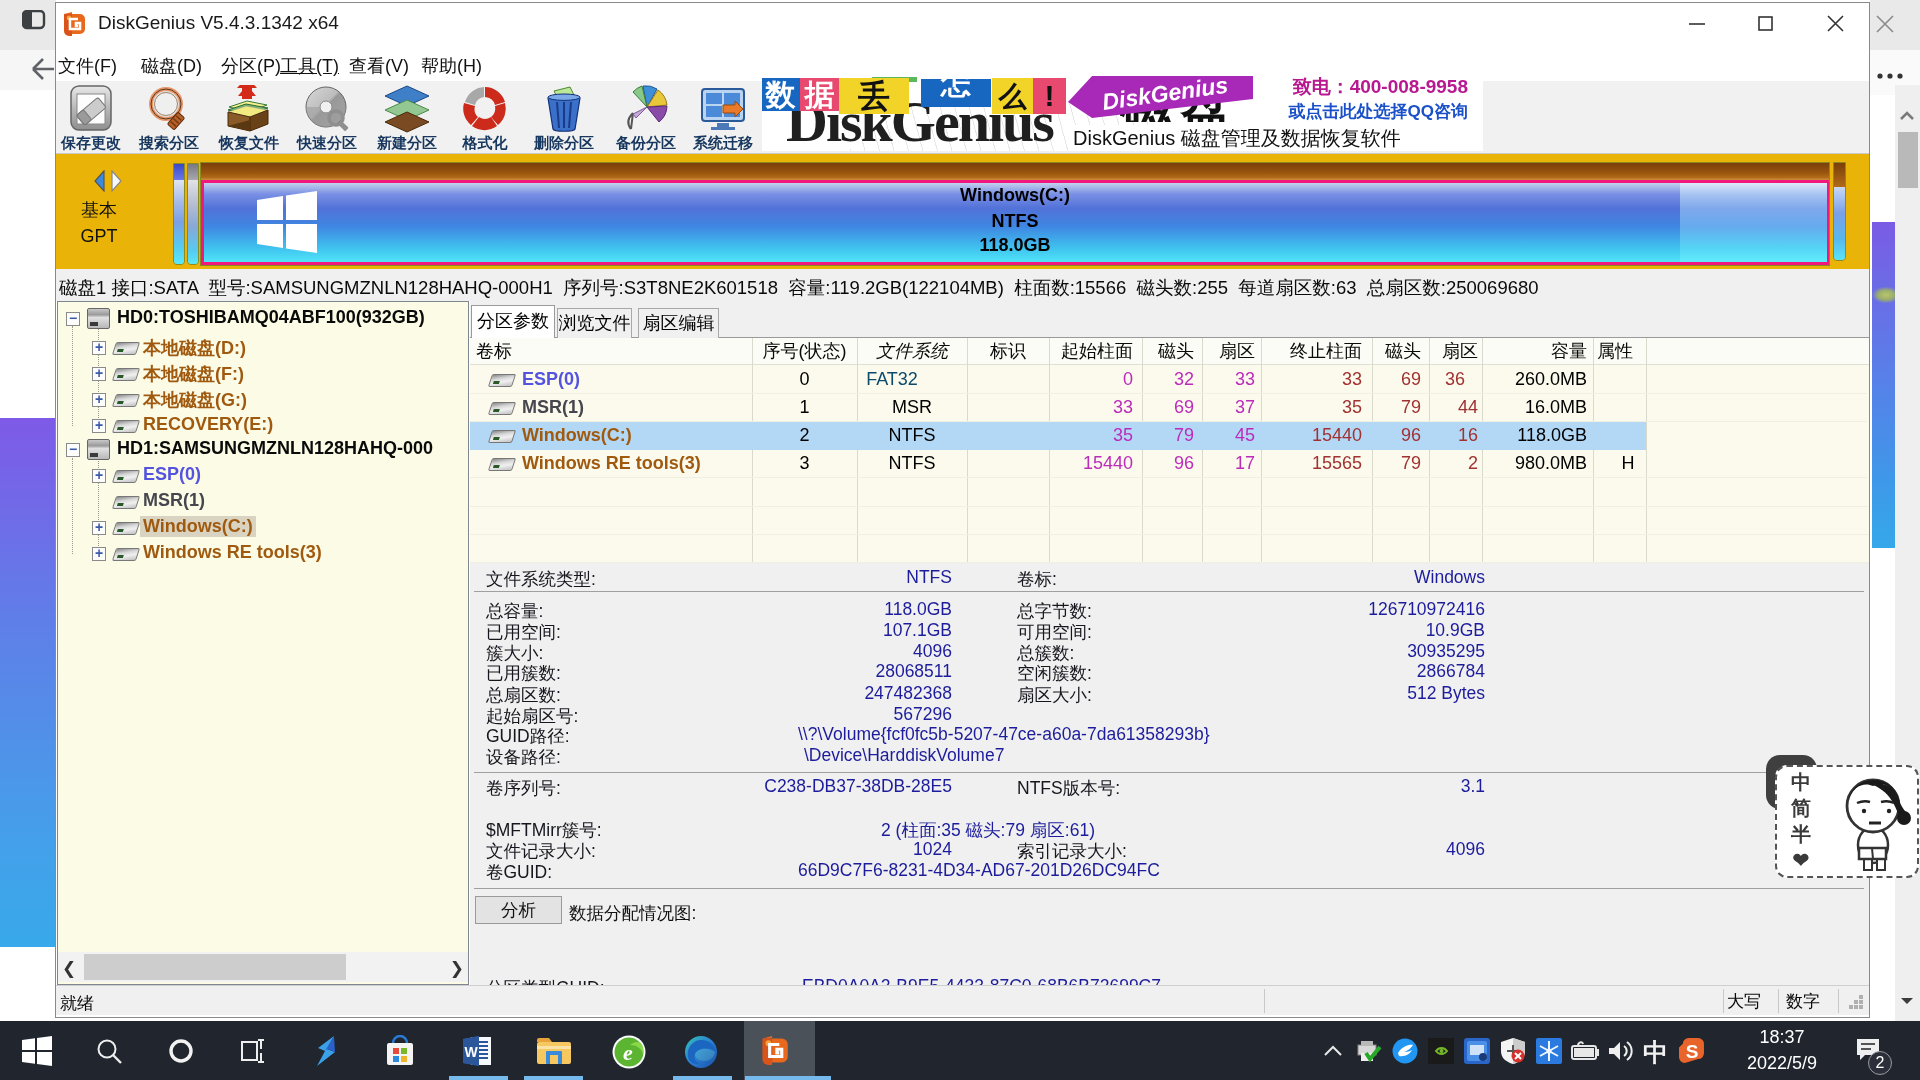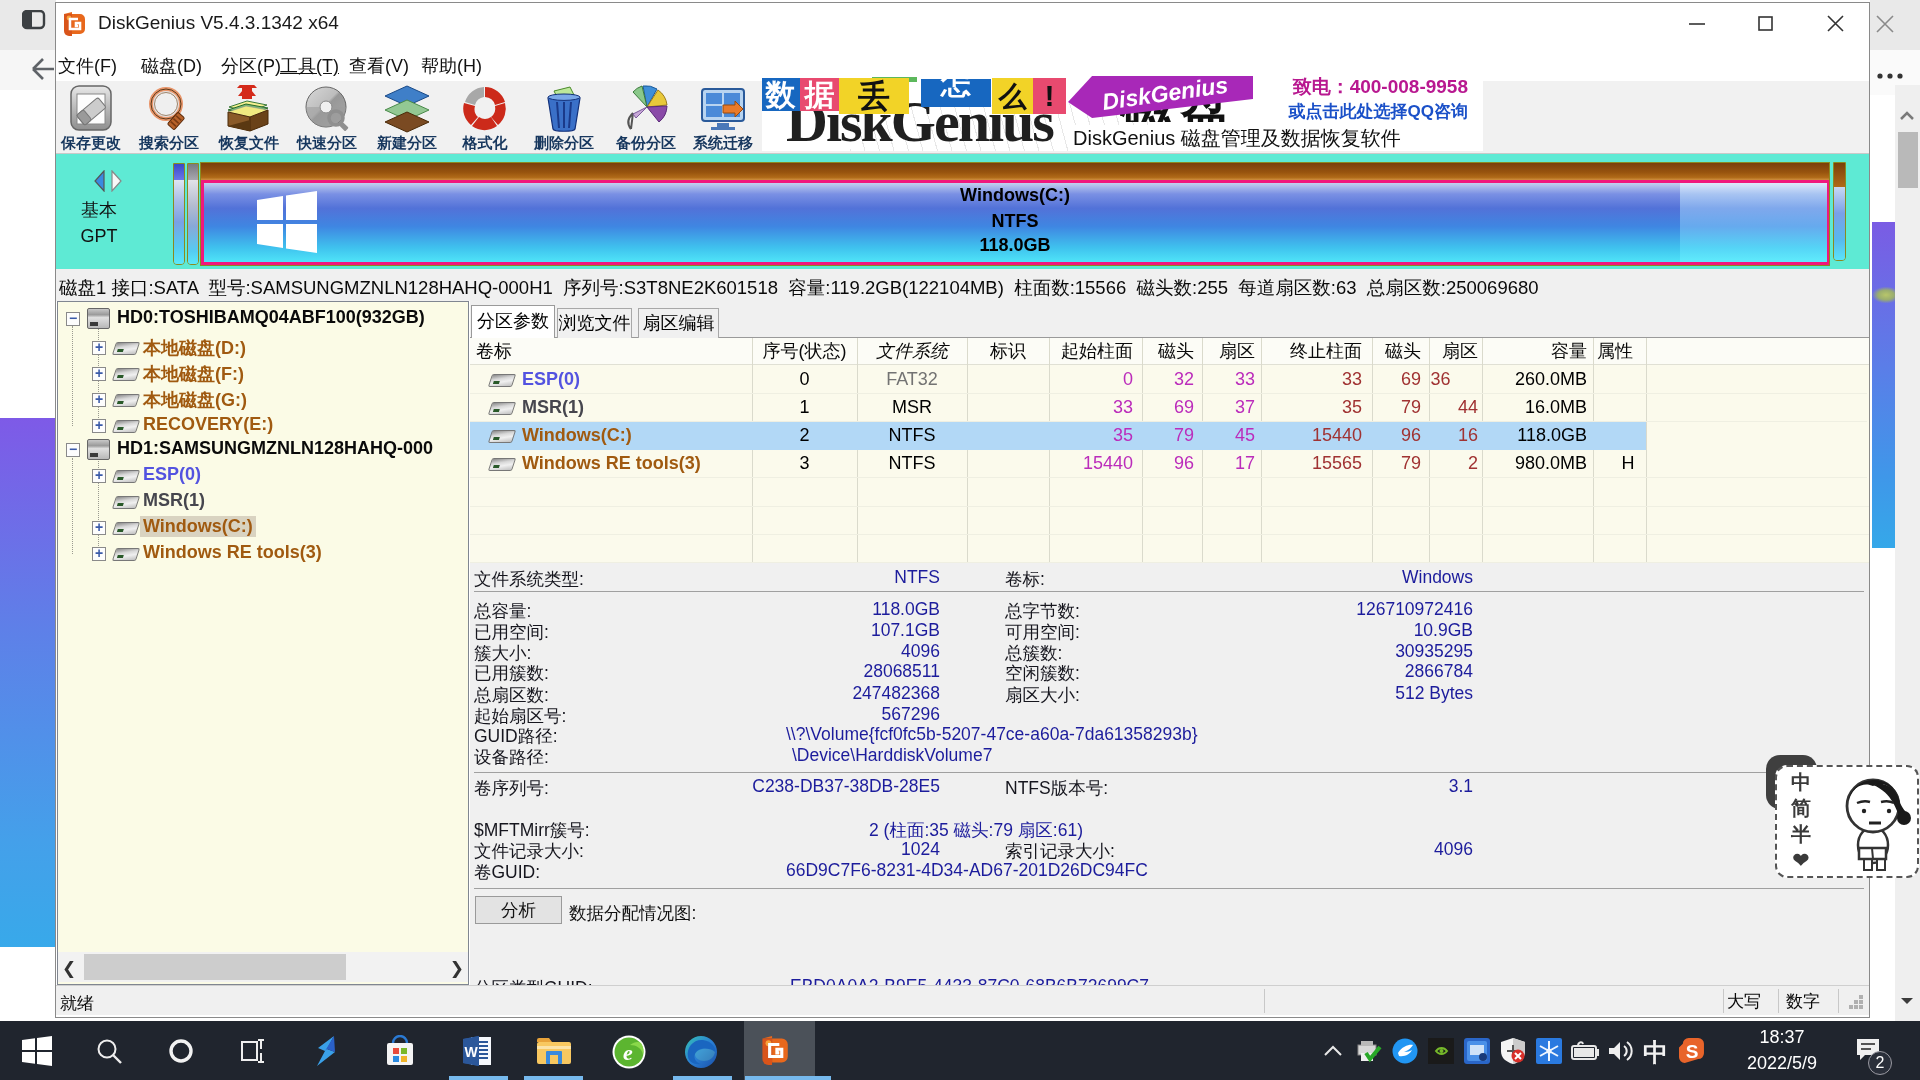--- a/index.html
+++ b/index.html
@@ -27,21 +27,21 @@
 #win { left:55px; top:2px; width:1815px; height:1016px; background:#ffffff; border:1px solid #8a8a8a; }
 #titlebar { left:0; top:0; width:1813px; height:43px; background:#ffffff; }
 #menubar { left:0; top:43px; width:1813px; height:35px; background:#ffffff; font-size:18px; color:#111; }
 .menuitem { position:absolute; top:8px; }
 #toolbar { left:0; top:78px; width:1813px; height:73px; background:#f1f1f1; border-bottom:1px solid #c9c9c9; }
 .tbtn { position:absolute; top:4px; width:78px; height:66px; text-align:center; }
 .tbtn svg { display:block; margin:0 auto; }
 .tbtn .lbl { font-size:15px; font-weight:bold; color:#17375e; margin-top:1px; letter-spacing:0px; }
 
 
-#diskstrip { left:0; top:151px; width:1813px; height:115px; background:#5eead4; }
+#diskstrip { left:0; top:151px; width:1813px; height:115px; background:#eab308; }
 #infoline { left:0; top:266px; width:1813px; height:32px; background:#f0f0f0; font-size:18.5px; color:#0a0a0a; }
 
 
 #treepanel { left:1px; top:298px; width:412px; height:684px; background:#fbfbe6; border:1px solid #808691; }
 #rightpanel { left:414px; top:298px; width:1399px; height:684px; background:#f0f0f0; }
 
 #statusbar { left:0; top:982px; width:1813px; height:30px; background:#f0f0f0; border-top:1px solid #cfcfcf; font-size:17px; color:#0a0a0a; }
 
 
 .tr-row { position:absolute; left:0; width:408px; height:26px; }
@@ -56,21 +56,21 @@
 
 
 .thead-cell { position:absolute; top:0; height:27px; font-size:18px; color:#0a0a0a; line-height:26px; }
 .trow { position:absolute; left:0; width:1397px; height:28px; }
 .tcell { position:absolute; top:0; height:28px; font-size:18px; line-height:27px; }
 .num-m { color:#bb2cbb; }
 .num-r { color:#a03232; }
 .vgrid { position:absolute; top:0; width:1px; background:#dadacc; }
 
 
-.drow { position:absolute; left:0; width:1364px; height:21px; font-size:17.5px; }
+.drow { position:absolute; left:12px; width:1364px; height:21px; font-size:17.5px; }
 .dlab { position:absolute; color:#16161e; white-space:nowrap; }
 .dval { position:absolute; color:#1c1c9c; white-space:nowrap; }
 
 
 #taskbar { left:0; top:1021px; width:1920px; height:59px; background:#20252e; }
 .uline { position:absolute; bottom:0; height:4px; background:#76b9ed; }
 
 
 #sticker { left:1764px; top:753px; width:156px; height:137px; }
 </style>
@@ -397,27 +397,27 @@
         <div class="vgrid" style="left:791px;height:225px;"></div>
         <div class="vgrid" style="left:902px;height:225px;"></div>
         <div class="vgrid" style="left:959px;height:225px;"></div>
         <div class="vgrid" style="left:1012px;height:225px;"></div>
         <div class="vgrid" style="left:1123px;height:225px;"></div>
         <div class="vgrid" style="left:1176px;height:225px;"></div>
         <div class="trow" style="top:28px;border-bottom:1px solid #efefe2;">
           <span class="tpart" style="left:20px;top:8px;"></span>
             <b class="tcell" style="left:52px;color:#5353e0;">ESP(0)</b>
           <span class="tcell" style="left:282px;width:105px;text-align:center;color:#000;">0</span>
-          <span class="tcell" style="left:387px;width:110px;text-align:center;color:#737373;">FAT32</span>
+          <span class="tcell" style="left:367px;width:110px;text-align:center;color:#0c4a6e;">FAT32</span>
           <span class="tcell num-m" style="left:579px;width:84px;text-align:right;">0</span>
           <span class="tcell num-m" style="left:672px;width:52px;text-align:right;">32</span>
           <span class="tcell num-m" style="left:732px;width:53px;text-align:right;">33</span>
           <span class="tcell num-r" style="left:791px;width:101px;text-align:right;">33</span>
           <span class="tcell num-r" style="left:902px;width:49px;text-align:right;">69</span>
-          <span class="tcell num-r" style="left:946px;width:49px;text-align:center;">36</span>
+          <span class="tcell num-r" style="left:975px;width:49px;text-align:left;">36</span>
           <span class="tcell" style="left:1012px;width:105px;text-align:right;color:#000;">260.0MB</span>
         </div>
         <div class="trow" style="top:56px;border-bottom:1px solid #efefe2;">
           <span class="tpart" style="left:20px;top:8px;"></span>
             <b class="tcell" style="left:52px;color:#46464e;">MSR(1)</b>
           <span class="tcell" style="left:282px;width:105px;text-align:center;color:#000;">1</span>
           <span class="tcell" style="left:387px;width:110px;text-align:center;color:#000;">MSR</span>
           <span class="tcell num-m" style="left:579px;width:84px;text-align:right;">33</span>
           <span class="tcell num-m" style="left:672px;width:52px;text-align:right;">69</span>
           <span class="tcell num-m" style="left:732px;width:53px;text-align:right;">37</span>

